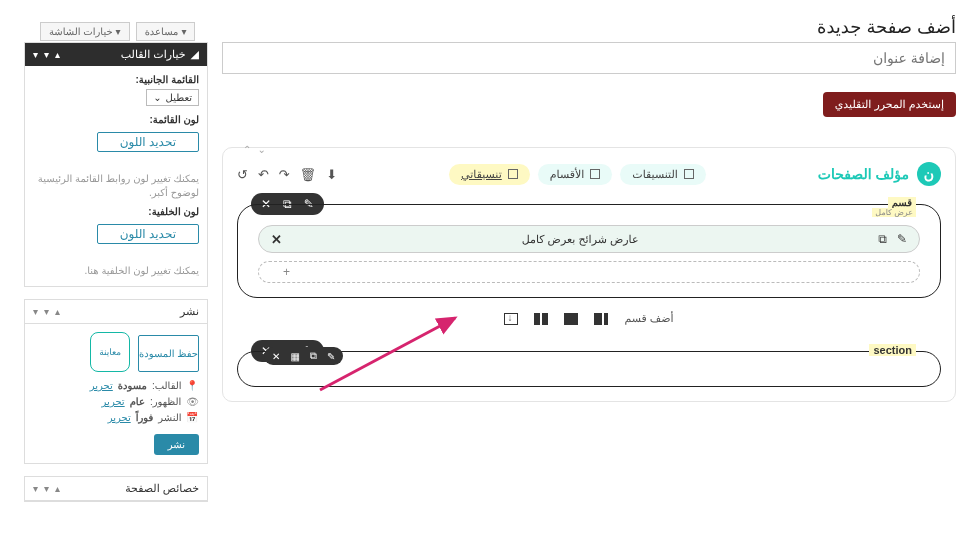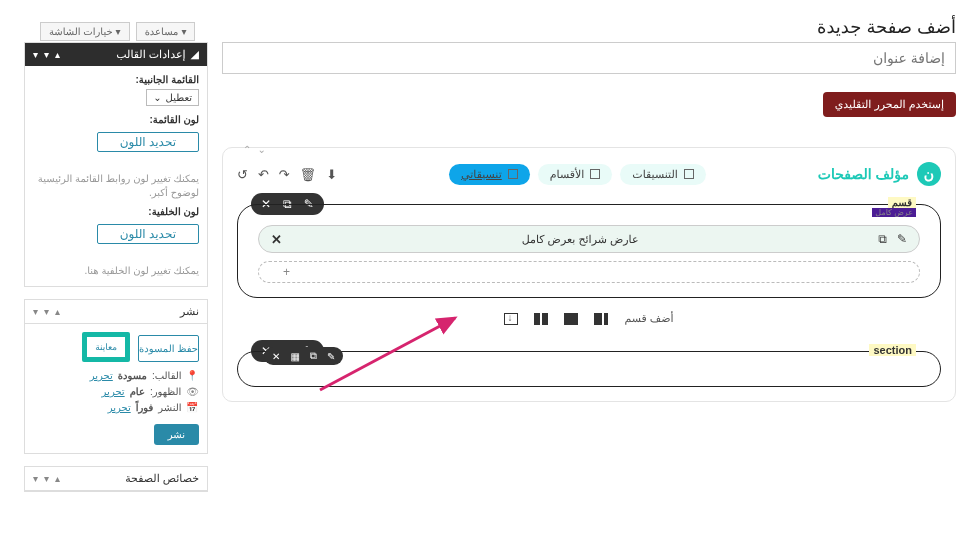--- a/index.html
+++ b/index.html
@@ -12,31 +12,31 @@
 .main-col { flex: 1; min-width: 0; }
 .side-col { width: 184px; flex-shrink: 0; }
 .title-input { width: 100%; height: 32px; border: 1px solid #ccc; background: #fff; padding: 0 10px; font-size: 14px; text-align: right; color: #888; }
 .classic-btn { display: inline-block; background: #7f1d1d; color: #fff; padding: 6px 12px; border-radius: 4px; border: none; font-size: 11px; margin-top: 18px; cursor: pointer; }
 .builder { background: #fff; border: 1px solid #e4e4e4; border-radius: 10px; margin-top: 30px; padding: 14px; position: relative; }
 .builder-head { display: flex; justify-content: space-between; align-items: center; margin-bottom: 16px; }
 .builder-brand { display: flex; align-items: center; gap: 8px; color: #1dc9b7; font-size: 14px; font-weight: 600; }
 .brand-ico { width: 24px; height: 24px; border-radius: 50%; background: #1dc9b7; display: inline-flex; align-items: center; justify-content: center; color: #fff; font-weight: bold; }
 .builder-tabs { display: flex; gap: 8px; }
 .btab { background: #e9fbf8; border-radius: 16px; padding: 4px 12px; font-size: 11px; color: #444; display: inline-flex; align-items: center; gap: 6px; cursor: pointer; }
-.btab.active { background: #0ea5e9; text-decoration: underline; }
+.btab.active { background: #fef9c3; text-decoration: underline; }
 .btab-ico { width: 10px; height: 10px; border: 1px solid #666; display: inline-block; }
 .builder-tools { display: flex; gap: 10px; align-items: center; color: #555; }
 .toolbtn { cursor: pointer; font-size: 13px; color: #555; }
 .builder-mini { display: flex; gap: 6px; color: #aaa; font-size: 10px; position: absolute; left: 20px; top: -4px; }
 .section-pill { background: #333; color: #fff; border-radius: 14px; padding: 3px 10px; display: inline-flex; gap: 12px; align-items: center; position: absolute; left: 14px; top: -11px; font-size: 11px; height: 22px; }
 .pill-ico { color: #fff; cursor: pointer; font-size: 12px; }
 .section-outer { position: relative; margin-top: 18px; }
 .section-box { border: 1px solid #222; border-radius: 20px; padding: 12px 20px 14px; position: relative; }
 .section-legend { position: absolute; right: 24px; top: -8px; background: #fef9c3; padding: 0 4px; font-size: 10px; font-weight: 600; }
-.section-sublegend { position: absolute; right: 24px; top: 3px; font-size: 8px; color: #888; background:#4c1d95; padding:0 3px; }
+.section-sublegend { position: absolute; right: 24px; top: 3px; font-size: 8px; color: #888; background:#fef9c3; padding:0 3px; }
 .slider-row { border: 1px solid #ccc; background: #ecf6f1; border-radius: 16px; height: 28px; display: flex; align-items: center; justify-content: space-between; padding: 0 12px; margin-top: 8px; }
 .slider-row .rtools { display: flex; gap: 10px; color: #333; }
 .slider-row .ritem { font-size: 12px; cursor: pointer; }
 .slider-title { font-size: 11px; color: #333; text-align: center; flex: 1; }
 .slider-row .rclose { cursor: pointer; font-weight: bold; font-size: 13px; }
 .add-row { border: 1px dashed #bbb; border-radius: 16px; height: 22px; margin-top: 8px; display: flex; align-items: center; justify-content: flex-end; padding-left: 14px; color: #888; }
 .addsec { display: flex; justify-content: center; align-items: center; gap: 16px; margin-top: 14px; color: #555; font-size: 11px; }
 .lay-ico { width: 14px; height: 12px; display: inline-block; cursor: pointer; }
 .li-2col { background: linear-gradient(to left, #333 45%, transparent 45%, transparent 55%, #333 55%); }
 .li-1col { background: #333; }
@@ -53,21 +53,21 @@
 .mb-hicons { display: flex; gap: 6px; font-size: 10px; }
 .mb-hicons span { cursor: pointer; }
 .mb-head .htitle { display: flex; align-items: center; gap: 5px; }
 .mb-body { padding: 8px; font-size: 10px; text-align: right; }
 .field-label { font-weight: 600; margin-bottom: 4px; display: block; }
 .sel { border: 1px solid #bbb; padding: 2px 6px; font-size: 10px; background: #fff; cursor: pointer; display: inline-flex; align-items:center; gap:4px; }
 .outline-btn { border: 1px solid #2a8aa8; color: #2a8aa8; background: #fff; padding: 2px 22px; font-size: 12px; border-radius: 2px; cursor: pointer; margin-top: 3px; }
 .hint { color: #999; font-size: 10px; margin-top: 20px; line-height: 1.4; }
 .pub-actions { display: flex; gap: 8px; margin-bottom: 8px; }
 .pub-actions .outline-btn { padding: 3px 0; font-size:10px; }
-.preview-btn { border: 5px solid #14b8a6; color: #2a8aa8; background: #fff; padding: 5px 8px; font-size: 9px; border-radius: 2px; cursor: pointer; }
+.preview-btn { border: 1px solid #14b8a6; color: #2a8aa8; background: #fff; padding: 14px 8px; font-size: 9px; border-radius: 8px; cursor: pointer; }
 .meta-row { display: flex; align-items:center; gap:5px; margin-bottom:5px; font-size:10px; color:#555; }
 .meta-row .ico { color:#888; }
 .meta-row a { color:#2a8aa8; text-decoration: underline; cursor:pointer; }
 .publish-btn { background: #2a8aa8; color: #fff; border: none; padding: 5px 14px; border-radius: 3px; font-size: 10px; margin-top: 6px; cursor: pointer; }
 
 .arrow-svg { position: absolute; left: 310px; top: 310px; width: 160px; height: 90px; pointer-events: none; z-index: 50; }
 .watermark { position:absolute; left:50%; top:260px; transform:translateX(-50%); font-size:38px; color:#f0f0f0; font-weight:300; letter-spacing:4px; z-index:0; white-space:nowrap; }
 .builder, .section-outer, .addsec { position: relative; z-index: 2; }
 </style>
 </head>
@@ -175,21 +175,21 @@
           </div>
         </div>
       </div>
     </div>
 
     <div class="side-col">
       <div class="metabox">
         <div class="mb-head">
           <span class="htitle">
               <span>◢</span>
-              <span>إعدادات القالب</span>
+              <span>خيارات القالب</span>
             </span>
           <span class="mb-hicons">
               <span>▴</span>
               <span>▾</span>
               <span>▾</span>
             </span>
         </div>
         <div class="mb-body">
           <span class="field-label">القائمة الجانبية:</span>
           <span class="sel">

